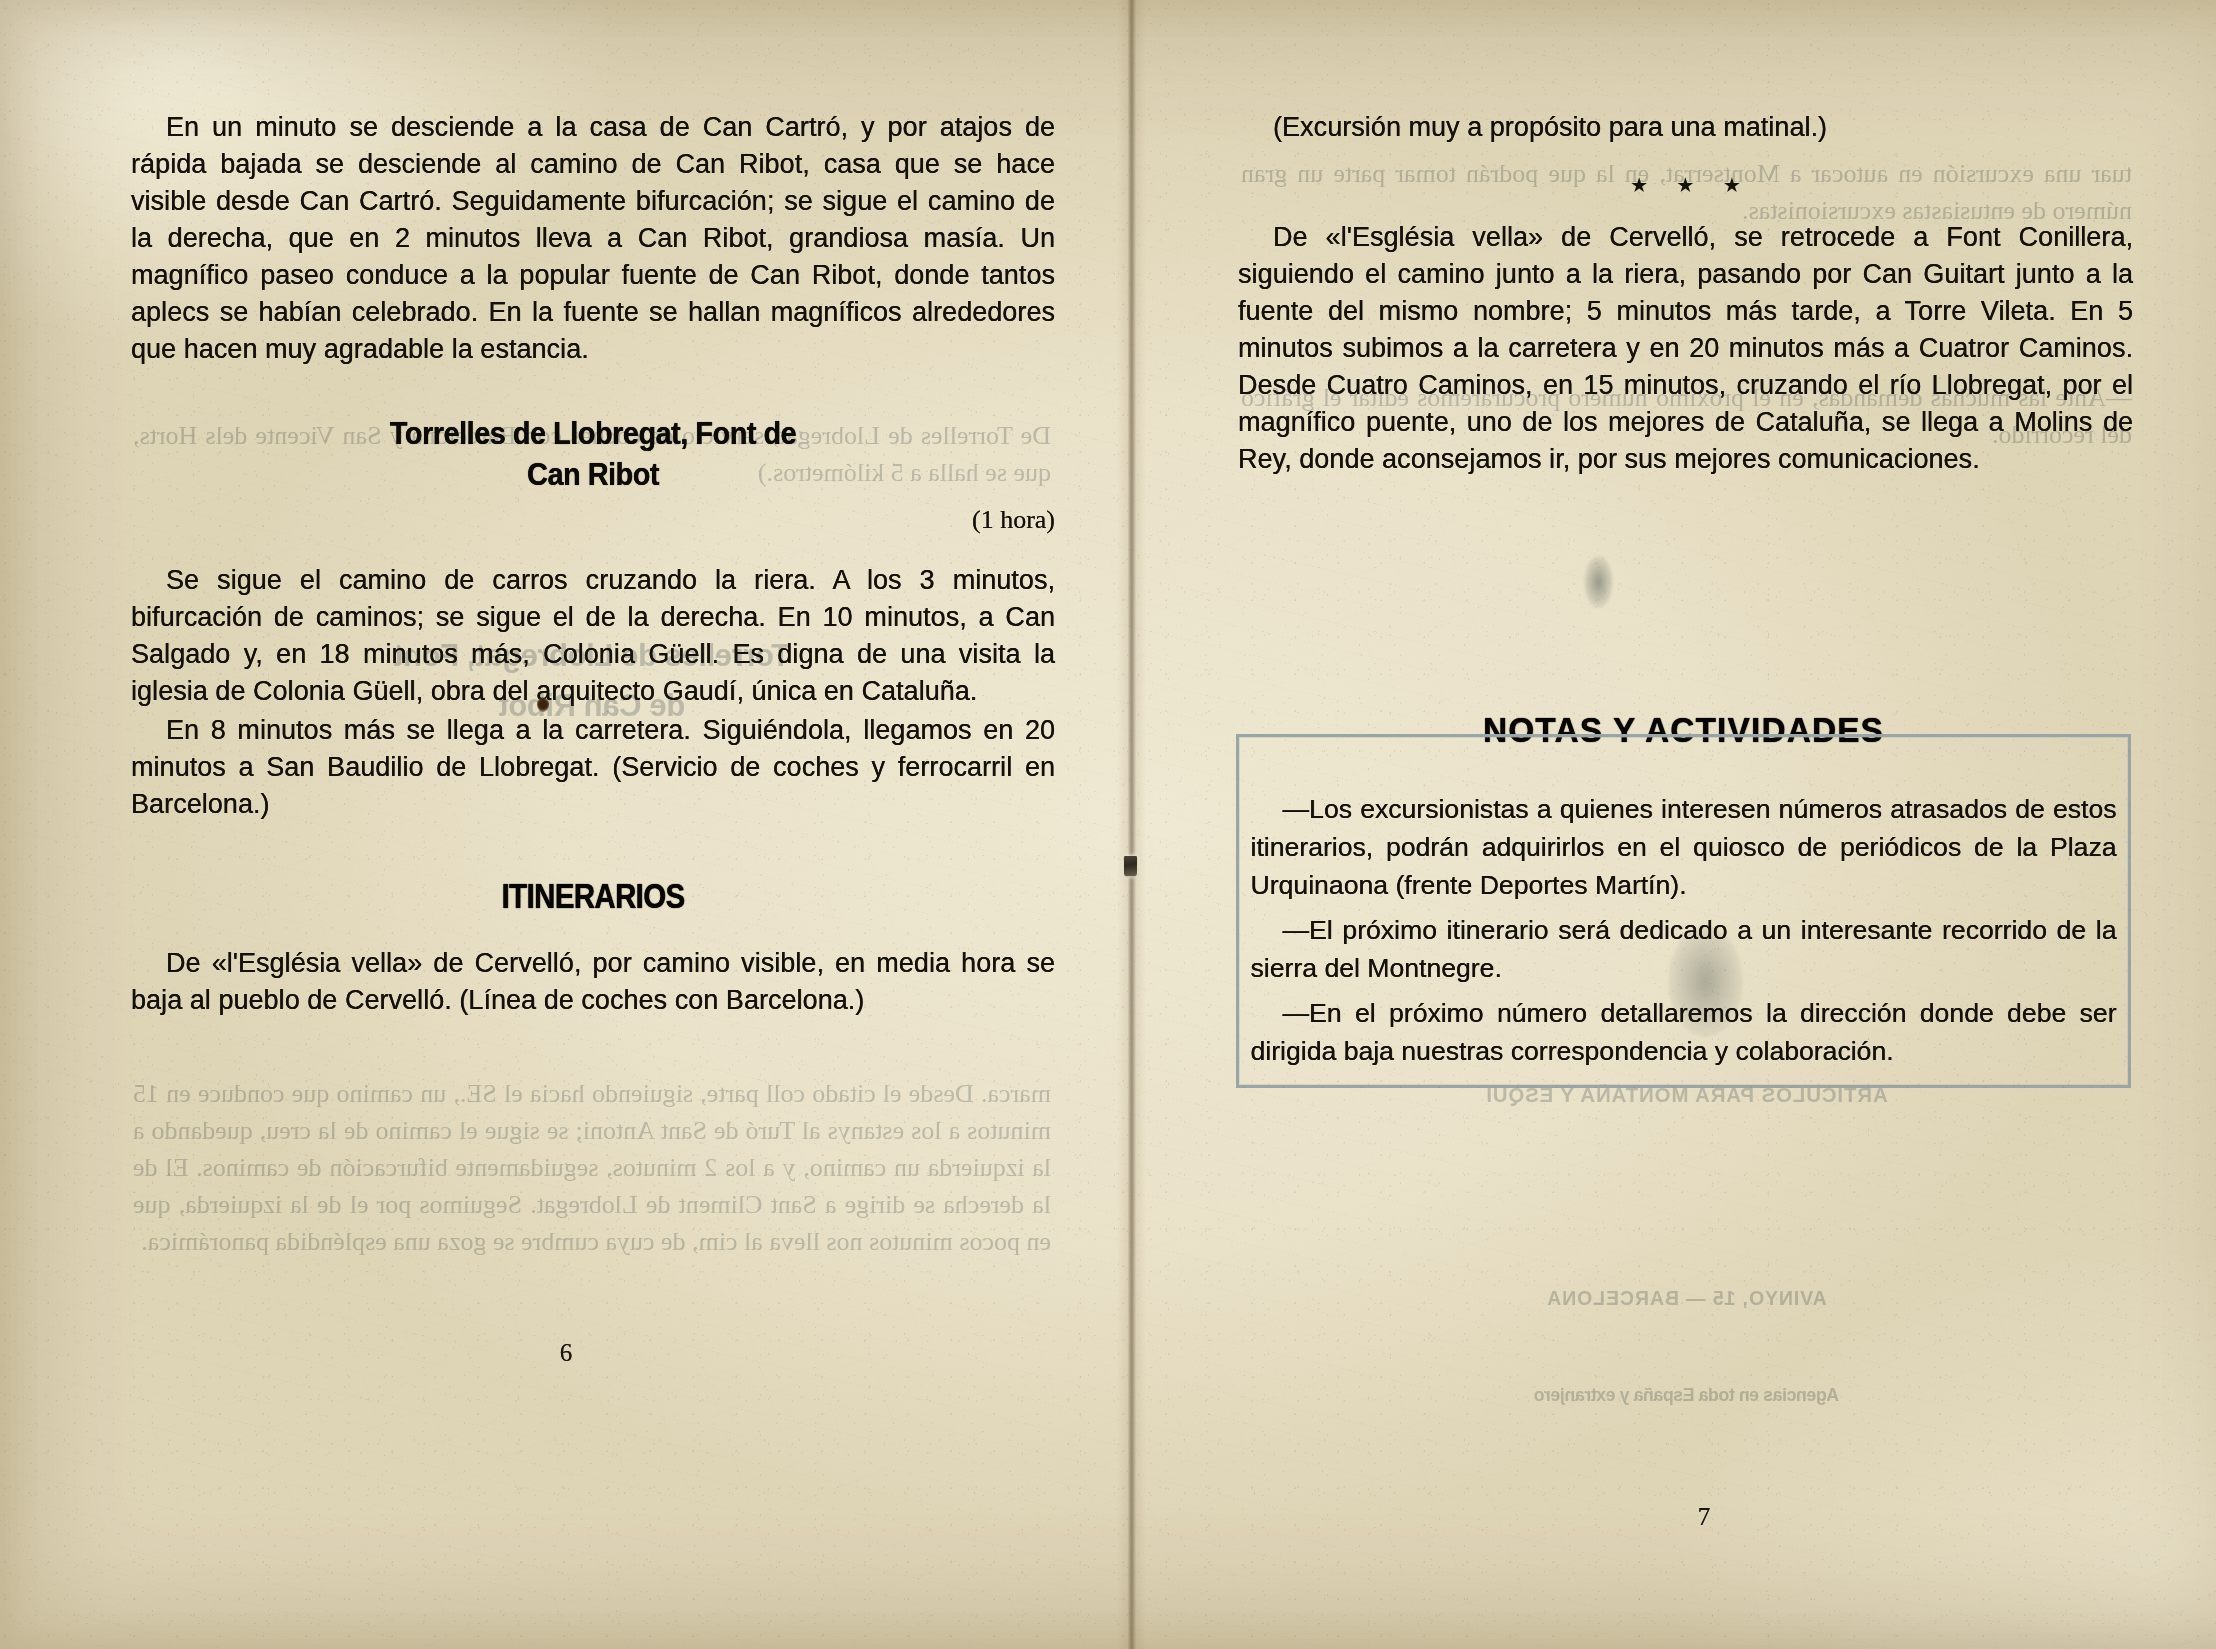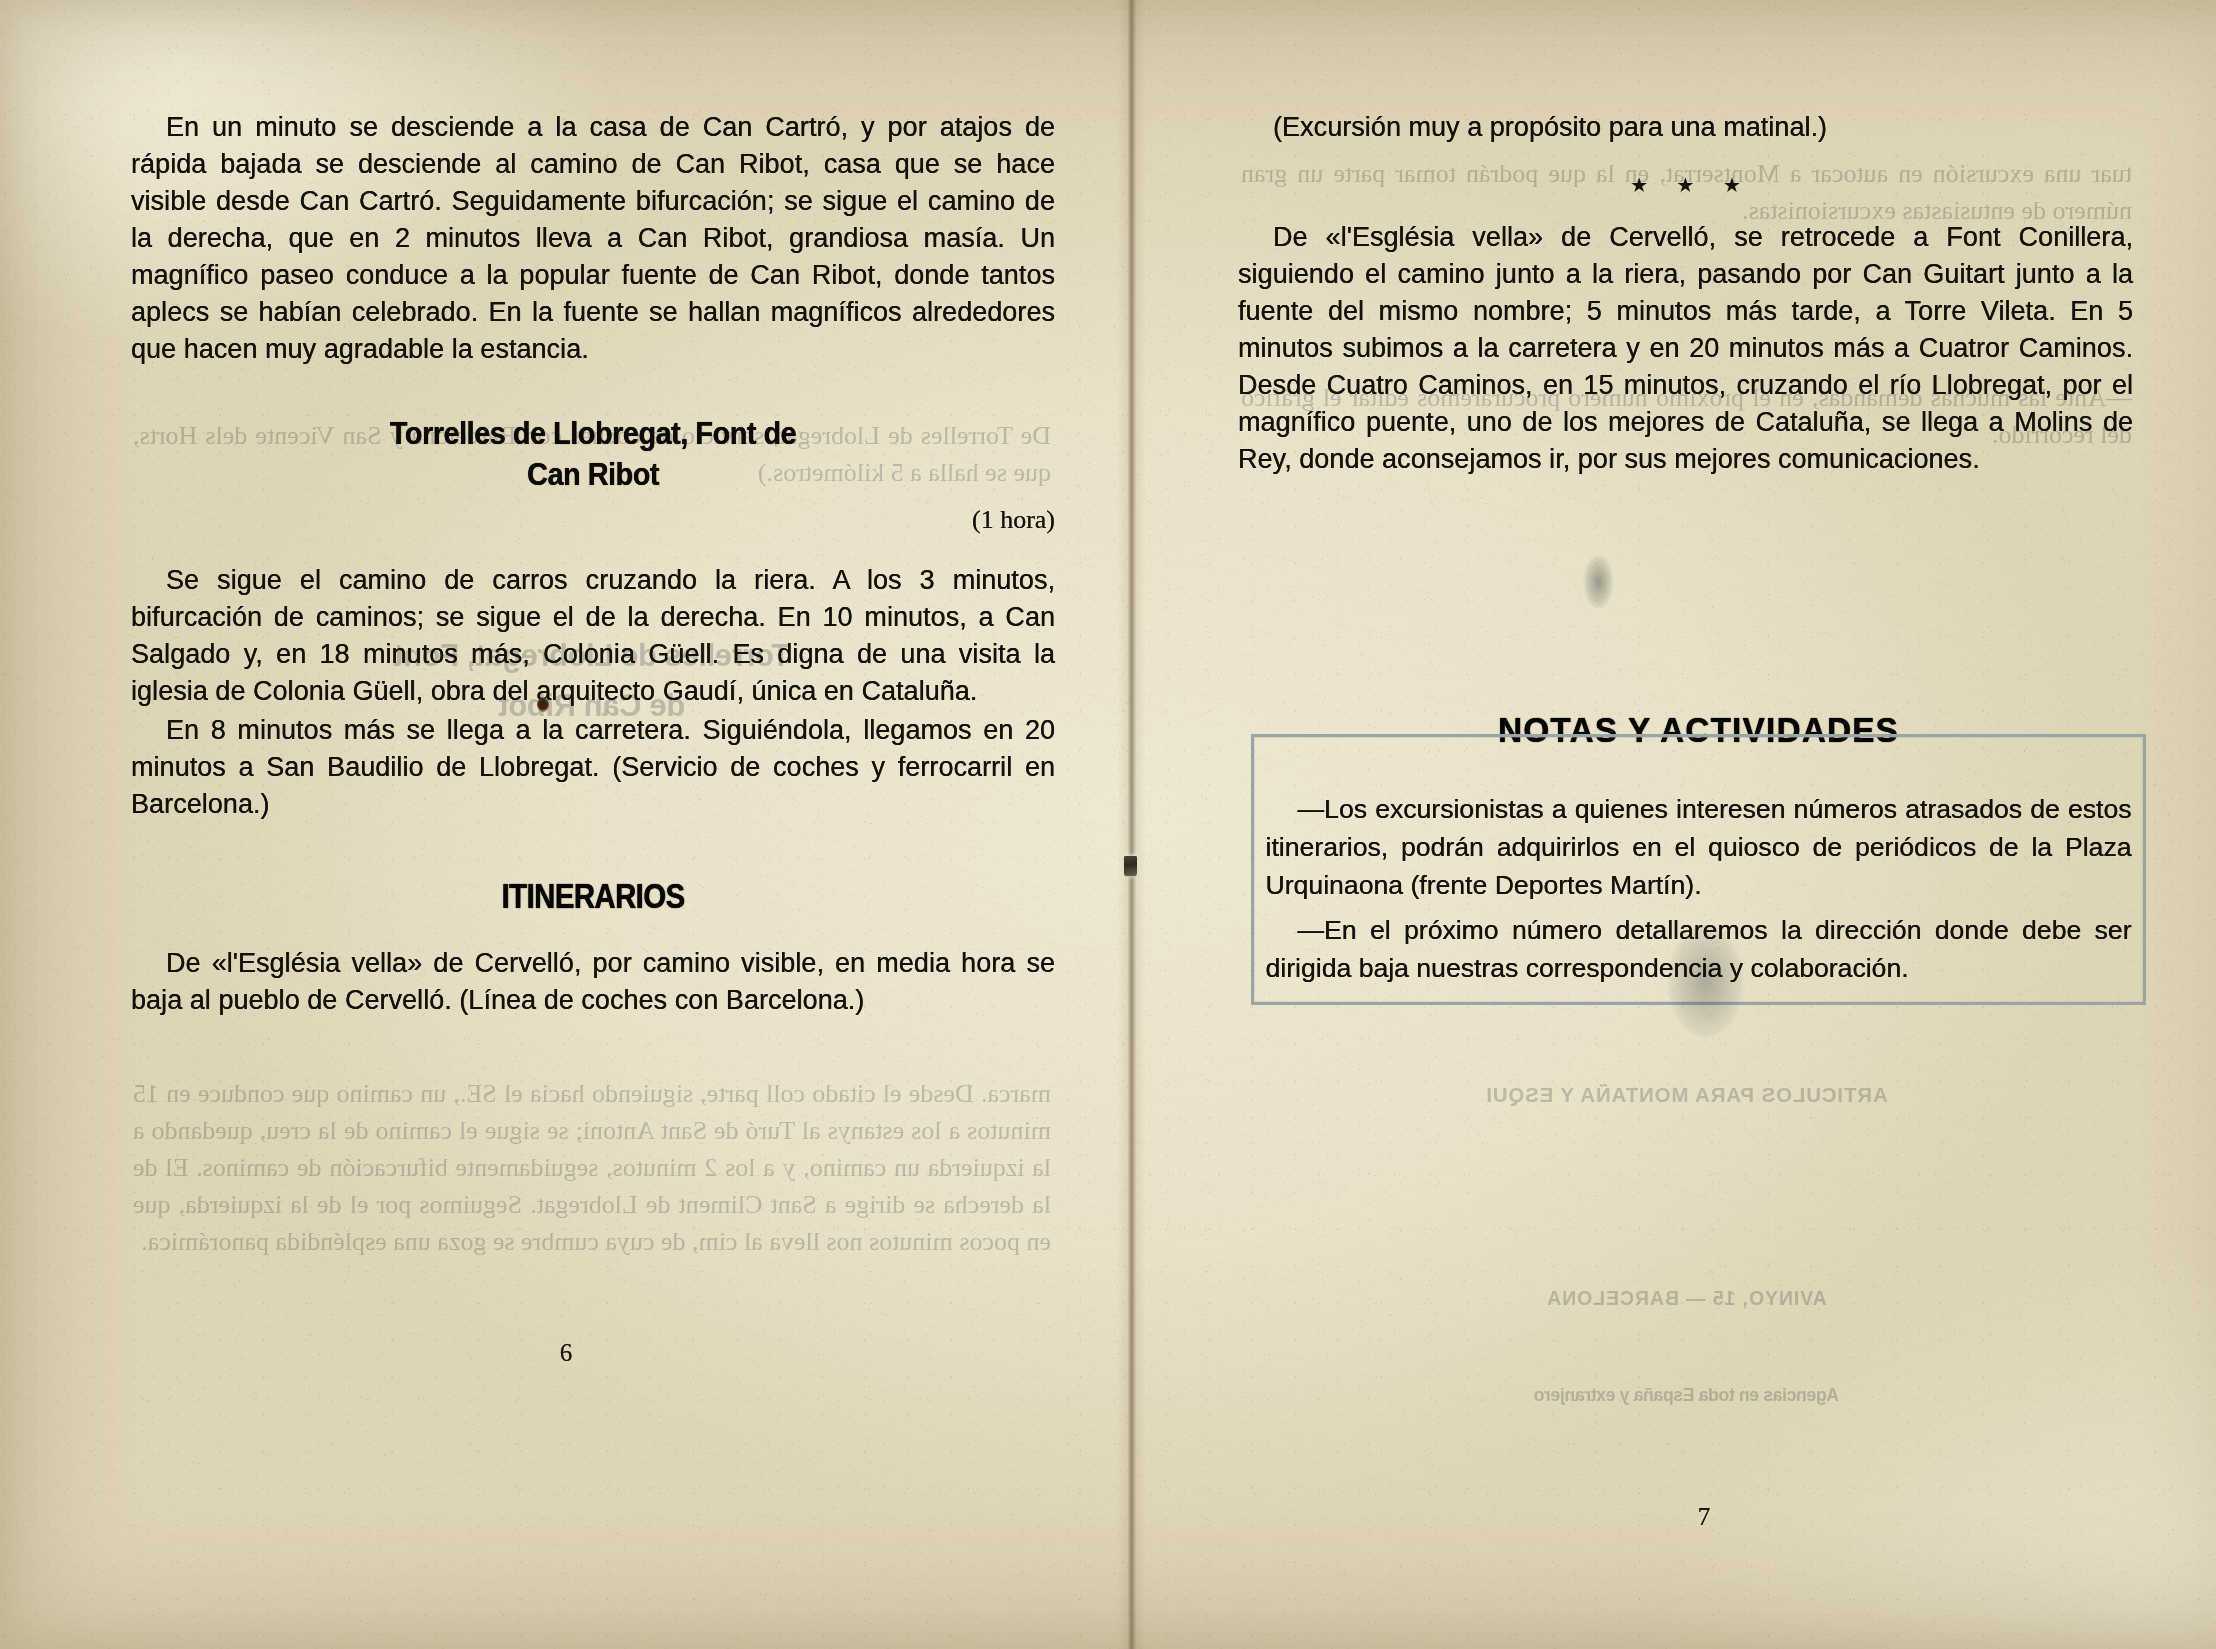--- a/index.html
+++ b/index.html
@@ -91,21 +91,21 @@
   .stars{
     text-align:center;font-size:20.4px;line-height:31px;color:#15120c;letter-spacing:11.5px;
     text-indent:11.5px;
   }
   .pagenum{
     position:absolute;width:100%;text-align:center;font-size:25px;color:#191510;
     font-family:"Liberation Serif", serif;
     text-shadow:0 0 0.5px rgba(20,16,10,.8);
   }
   
-  #notas-wrap{position:absolute;left:119px;top:734px;width:895px;}
+  #notas-wrap{position:absolute;left:104px;top:734px;width:895px;}
   #notas-box{
     position:relative;border:3.1px solid #9aa6a6;padding:53px 11.5px 15px 11.5px;
     box-shadow:inset 0 0 0 0.9px rgba(170,180,180,.35);
   }
   #notas-title{
     position:absolute;top:-26px;left:0;width:100%;text-align:center;
     font-family:"Liberation Sans", sans-serif;font-weight:700;
     font-size:35px;line-height:43px;color:#070503;letter-spacing:1.3px;
     transform:scaleX(.95);
     text-shadow:0 0 1.1px rgba(8,6,4,1), 0.5px 0.3px 0.8px rgba(25,20,12,.6);
@@ -200,20 +200,21 @@
 
       <p class="body-par">De «l'Església vella» de Cervelló, se retrocede a Font Conillera, siguiendo el camino junto a la riera, pasando por Can Guitart junto a la fuente del mismo nombre; 5 minutos más tarde, a Torre Vileta. En 5 minutos subimos a la carretera y en 20 minutos más a Cuatror Caminos. Desde Cuatro Caminos, en 15 minutos, cruzando el río Llobregat, por el magnífico puente, uno de los mejores de Cataluña, se llega a Molins de Rey, donde aconsejamos ir, por sus mejores comunicaciones.</p>
     </div>
 
     <div class="smudge" style="left:452px;top:556px;width:29px;height:52px;"></div>
 
     <div id="notas-wrap">
       <div id="notas-title">NOTAS Y ACTIVIDADES</div>
       <div id="notas-box">
         <p class="note-par">—Los excursionistas a quienes interesen números atrasados de estos itinerarios, podrán adquirirlos en el quiosco de periódicos de la Plaza Urquinaona (frente Deportes Martín).</p>
+        <p class="note-par">—El próximo itinerario será dedicado a un interesante recorrido de la sierra del Montnegre.</p>
         <p class="note-par">—En el próximo número detallaremos la dirección donde debe ser dirigida baja nuestras correspondencia y colaboración.</p>
       </div>
     </div>
 
     <div class="smudge" style="left:536px;top:926px;width:75px;height:111px;opacity:.75;"></div>
 
     <div class="pagenum" style="top:1503px;">7</div>
   </div>
 
   <div id="fold"></div>

